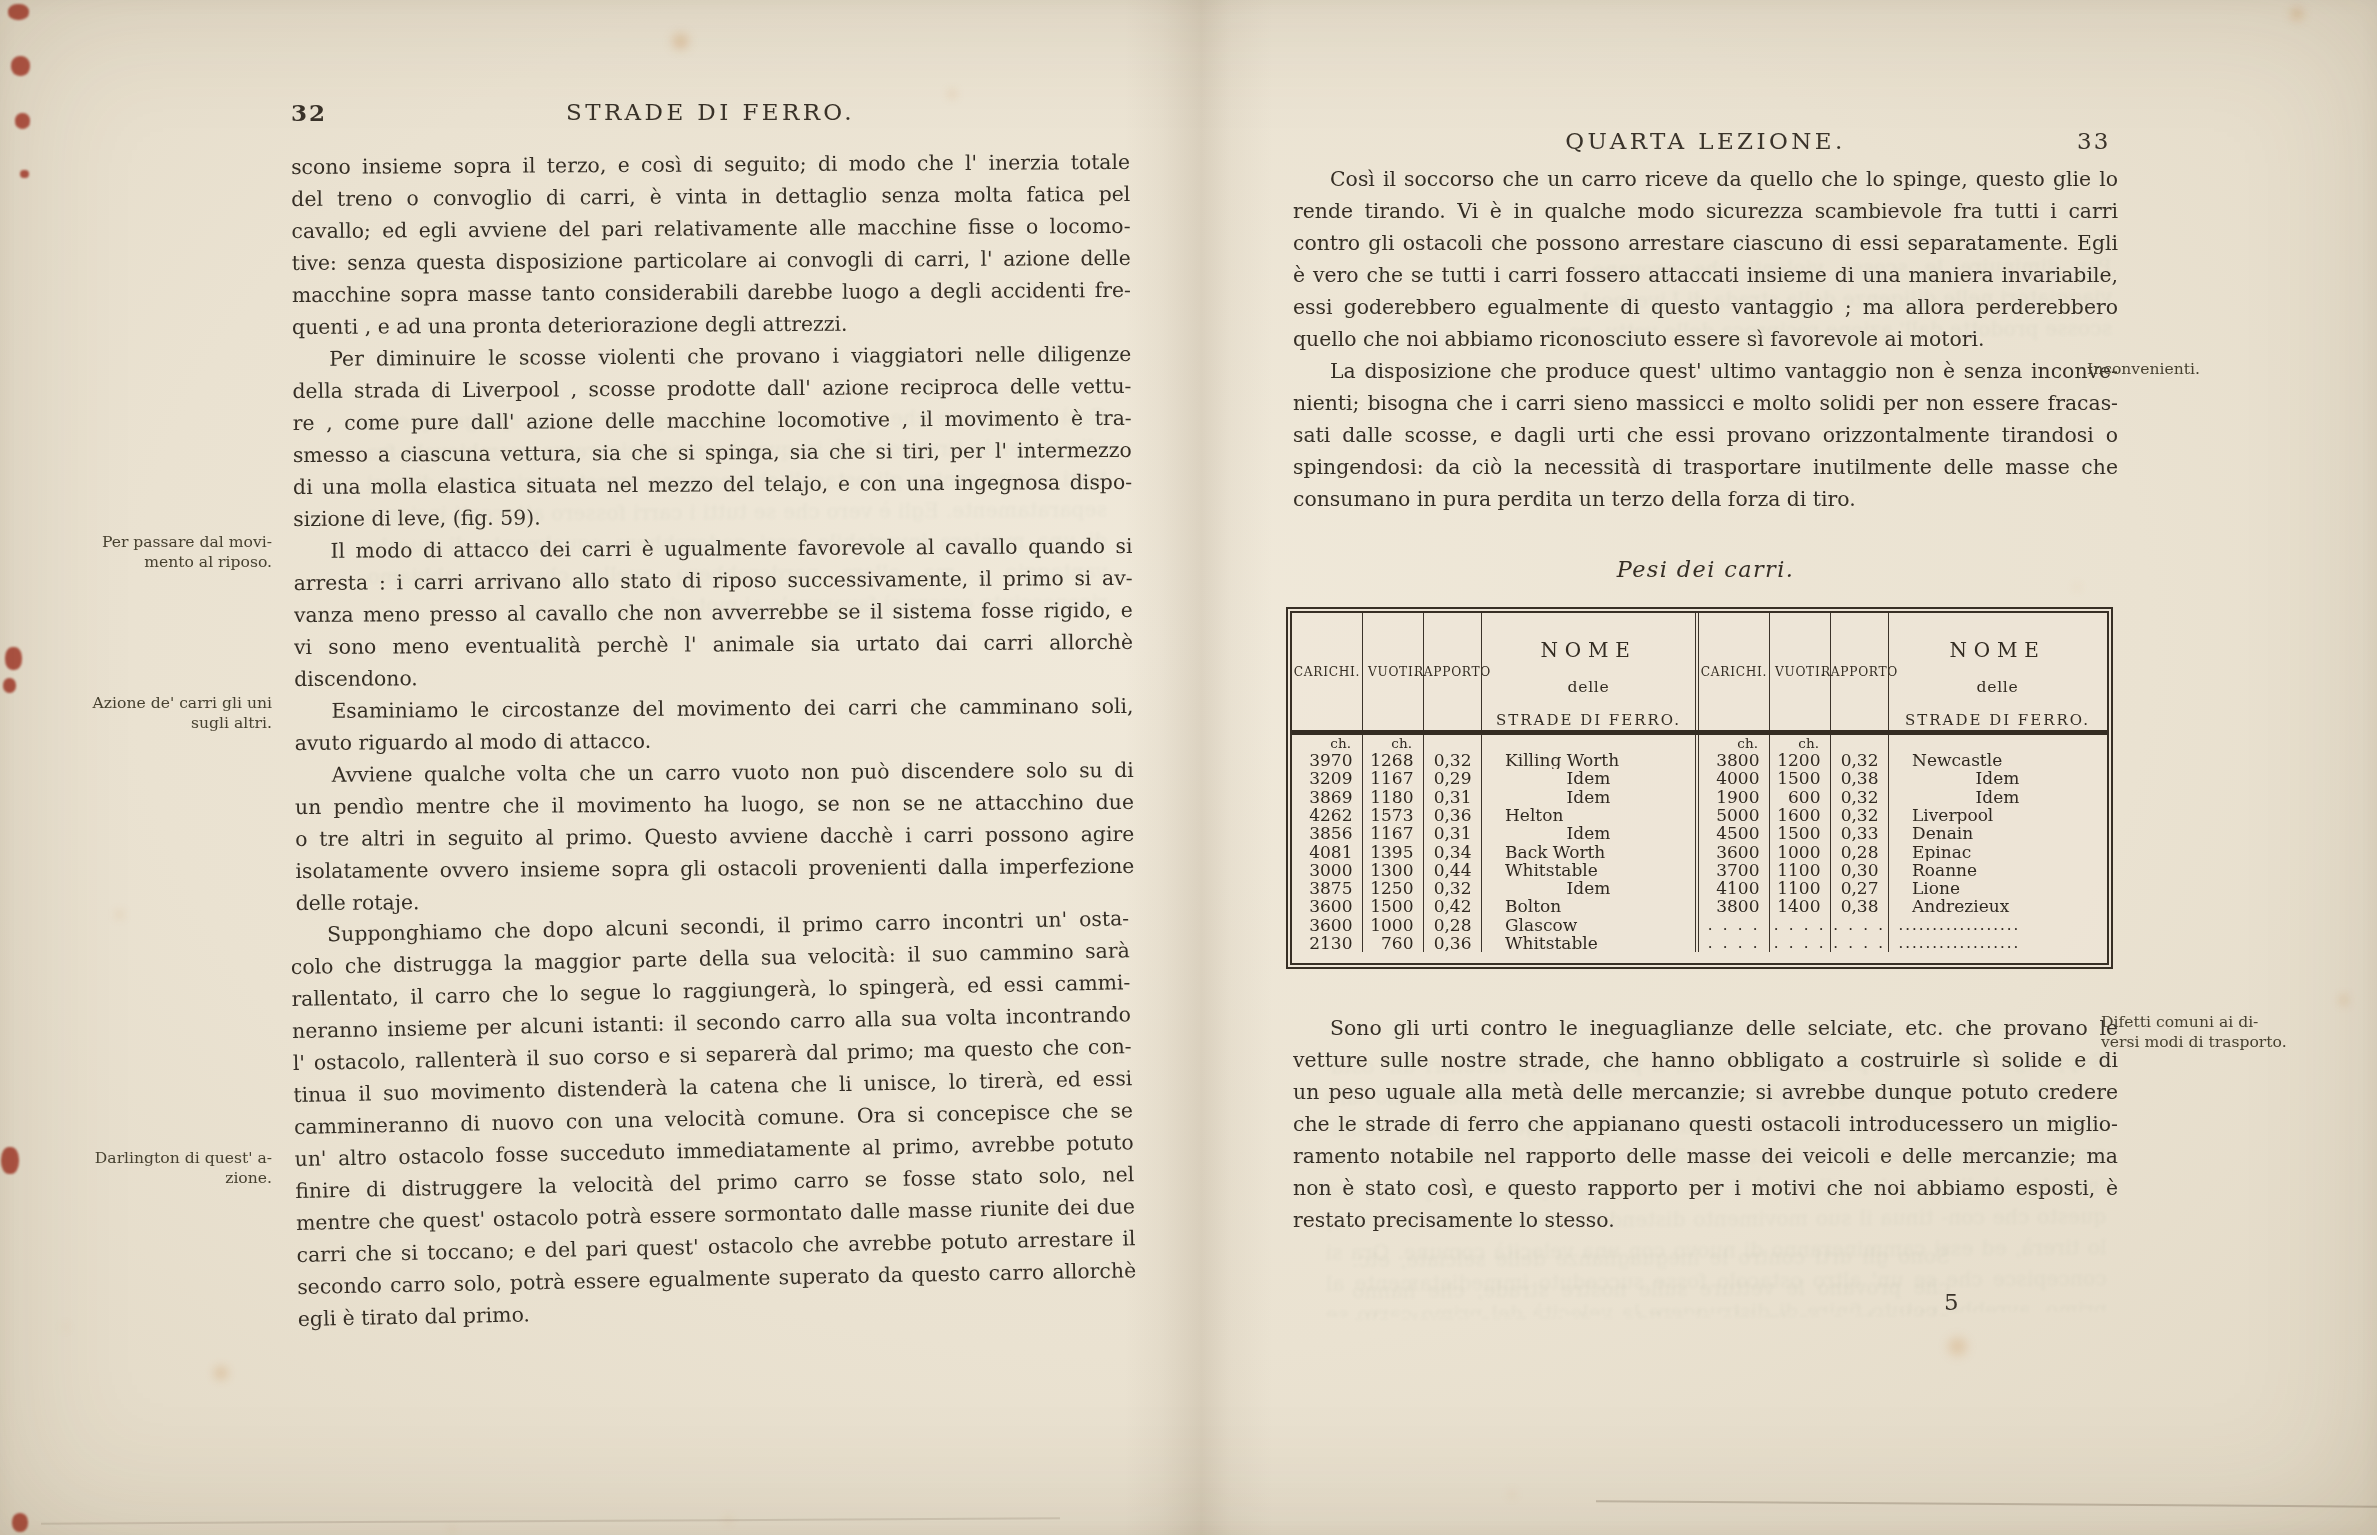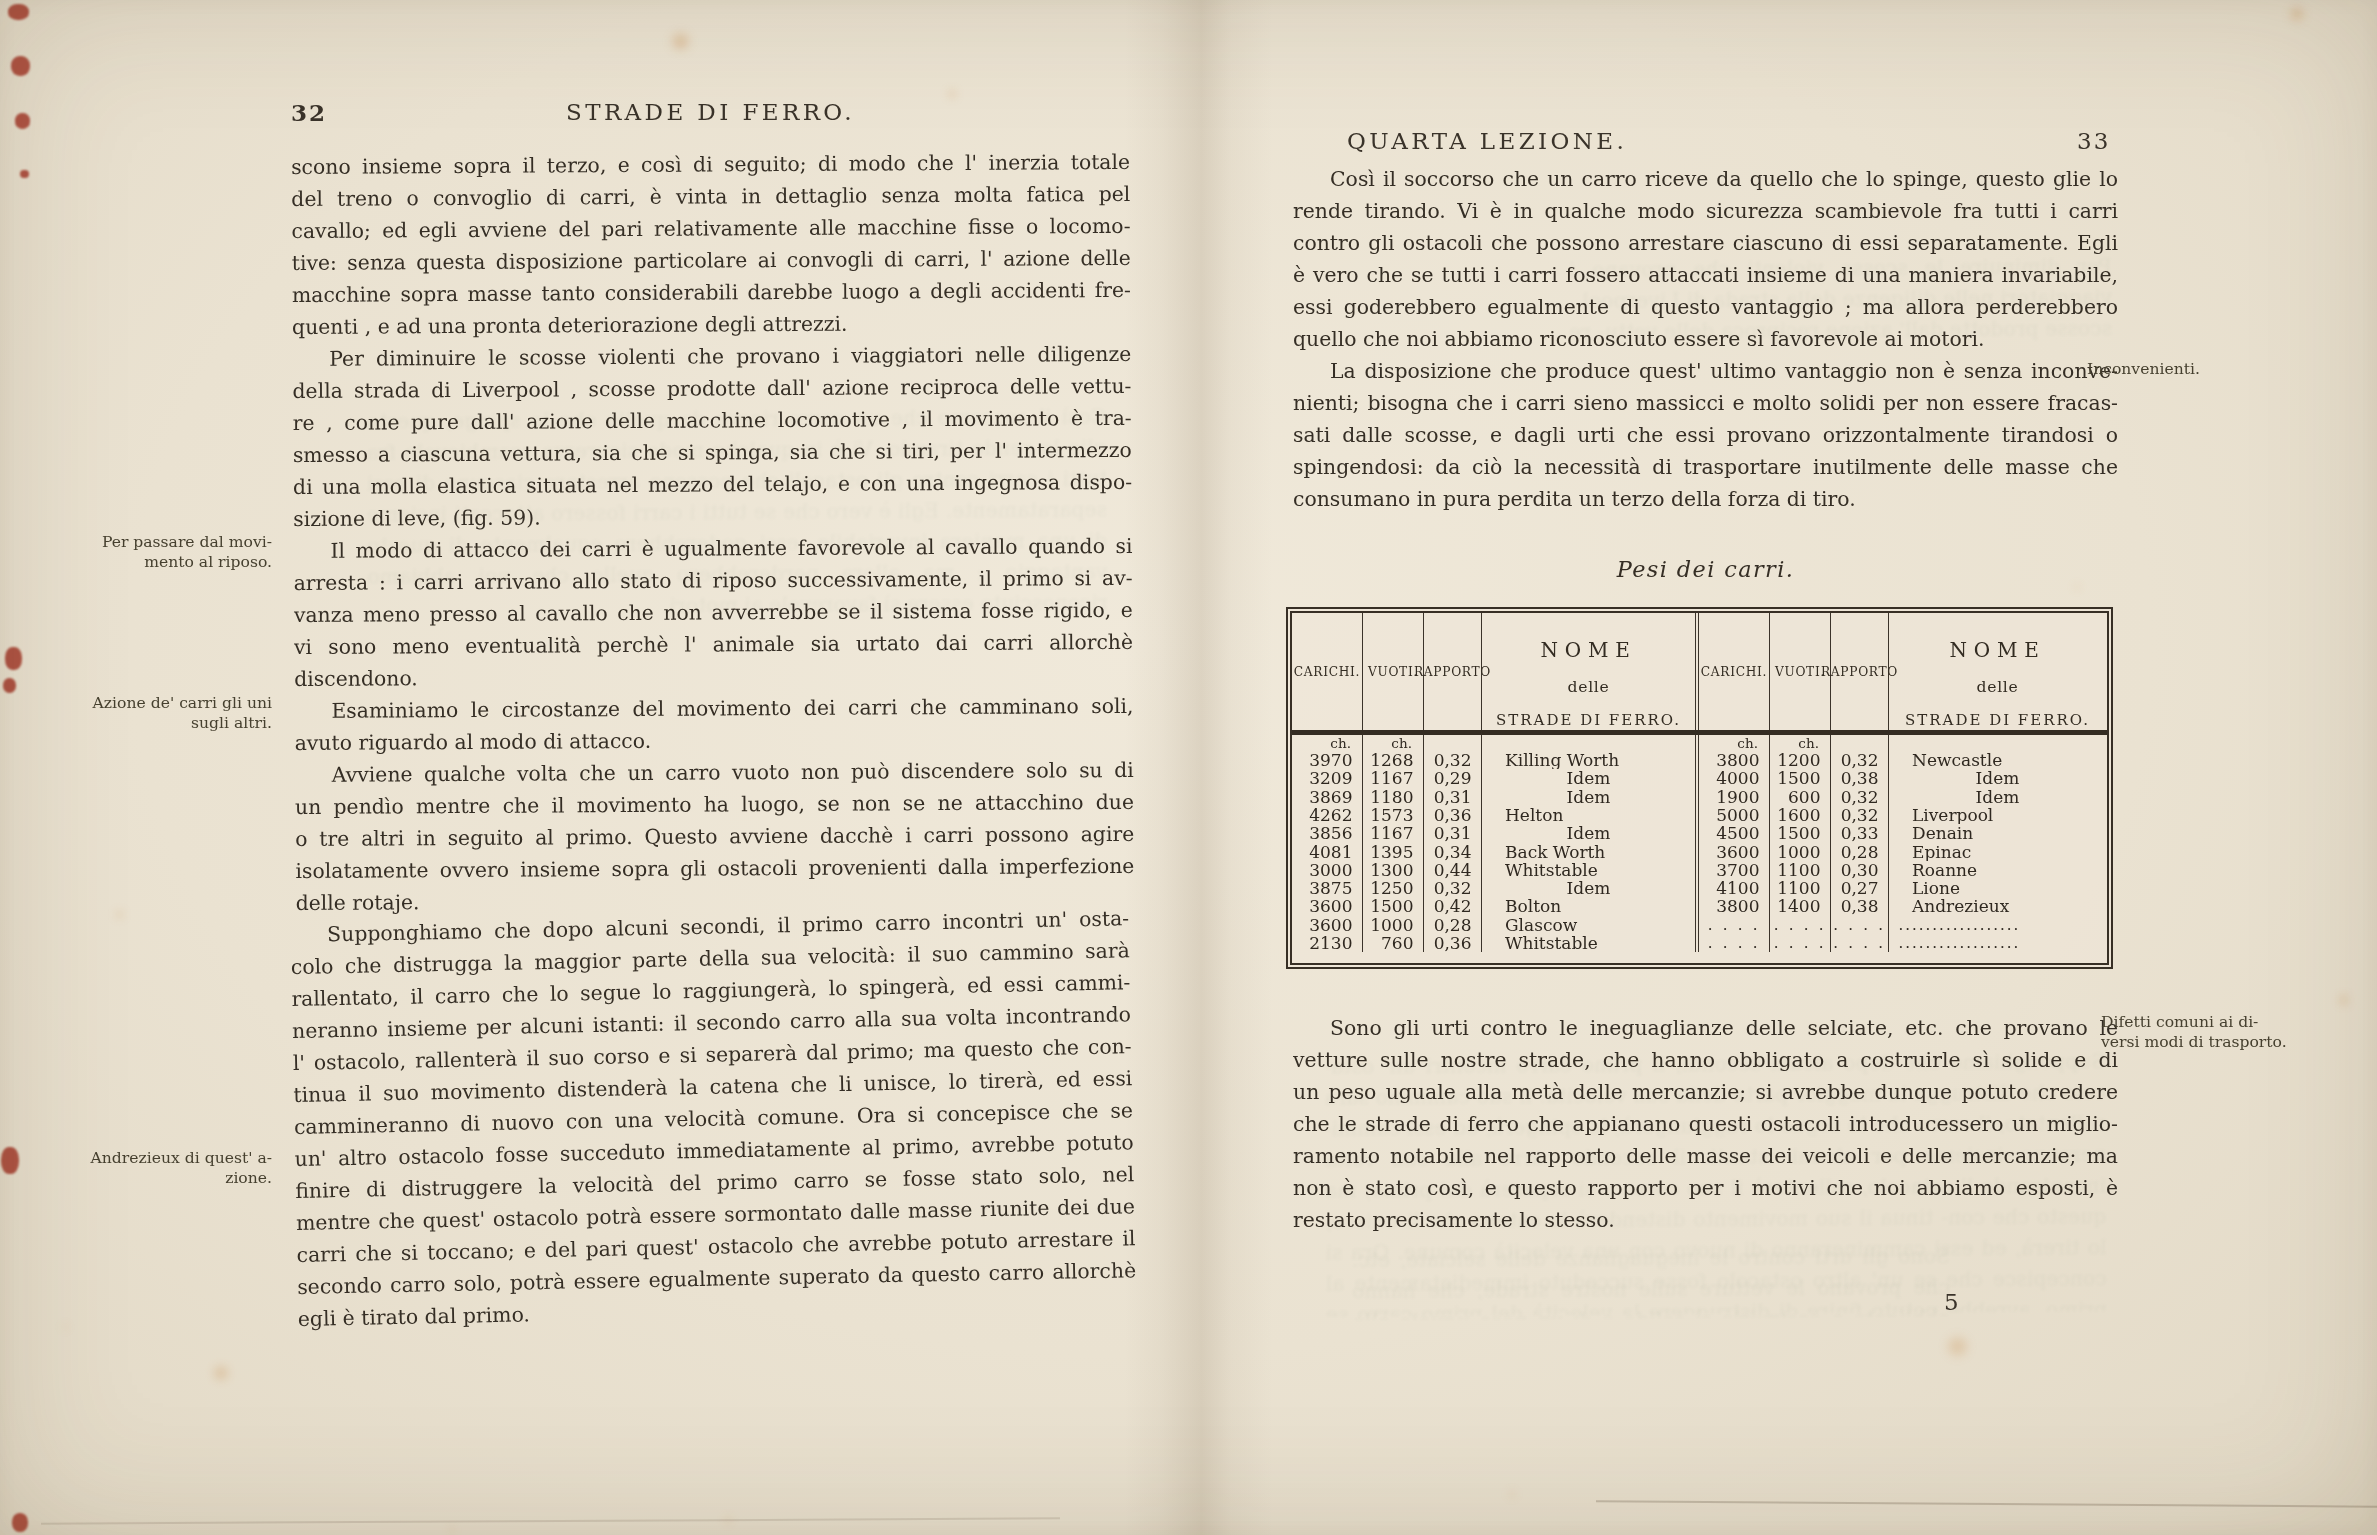--- a/index.html
+++ b/index.html
@@ -142,28 +142,28 @@
     <div id="notes-left">
         <div class="note" style="left: 87px; top: 533px; width: 185px; text-align: right;">
           <div>Per passare dal movi-</div>
           <div>mento al riposo.</div>
         </div>
         <div class="note" style="left: 87px; top: 694px; width: 185px; text-align: right;">
           <div>Azione de' carri gli uni</div>
           <div>sugli altri.</div>
         </div>
         <div class="note" style="left: 87px; top: 1149px; width: 185px; text-align: right;">
-          <div>Andrezieux di quest' a-</div>
+          <div>Darlington di quest' a-</div>
           <div>zione.</div>
         </div>
       </div>
   </div>
 
   <div>
-    <div class="page-head ttl" style="left:1347px;top:128px;width:825px;text-align:left;">QUARTA LEZIONE.</div>
+    <div class="page-head ttl" style="left:1293px;top:128px;width:825px;text-align:center;">QUARTA LEZIONE.</div>
     <div class="page-head" style="left:2077px;top:128px;">33</div>
     <div id="right-paras-1" class="tblock" style="left:1293px;top:163px;width:825px;">
         <div class="para">
           <div class="line indent">Così il soccorso che un carro riceve da quello che lo spinge, questo glie lo</div>
           <div class="line">rende tirando. Vi è in qualche modo sicurezza scambievole fra tutti i carri</div>
           <div class="line">contro gli ostacoli che possono arrestare ciascuno di essi separatamente. Egli</div>
           <div class="line">è vero che se tutti i carri fossero attaccati insieme di una maniera invariabile,</div>
           <div class="line">essi goderebbero egualmente di questo vantaggio ; ma allora perderebbero</div>
           <div class="line last">quello che noi abbiamo riconosciuto essere sì favorevole ai motori.</div>
         </div>

